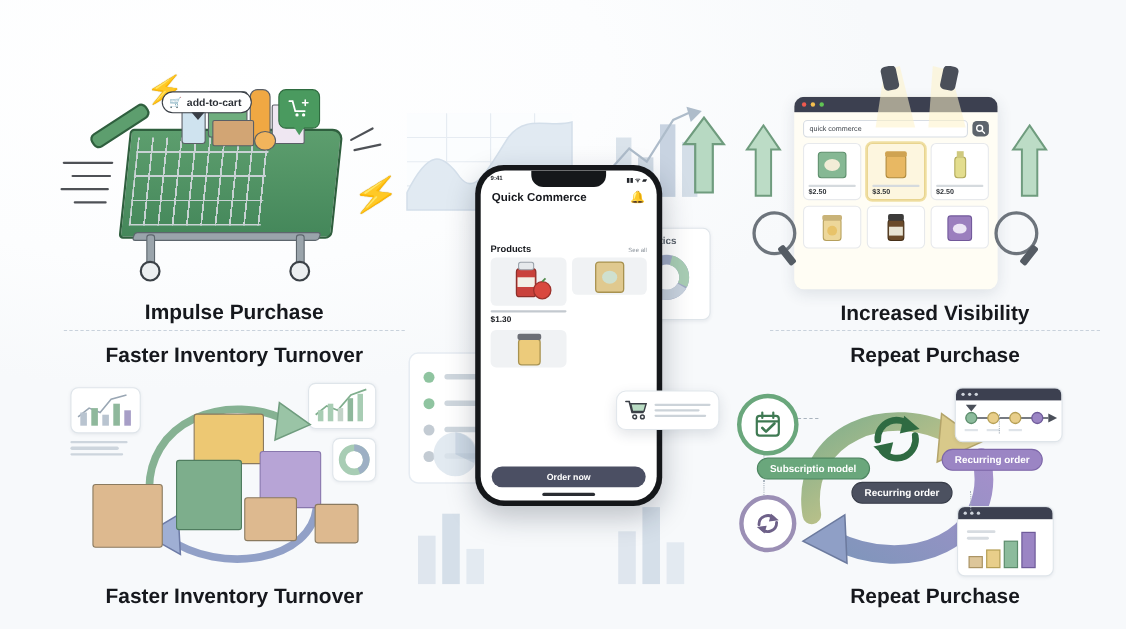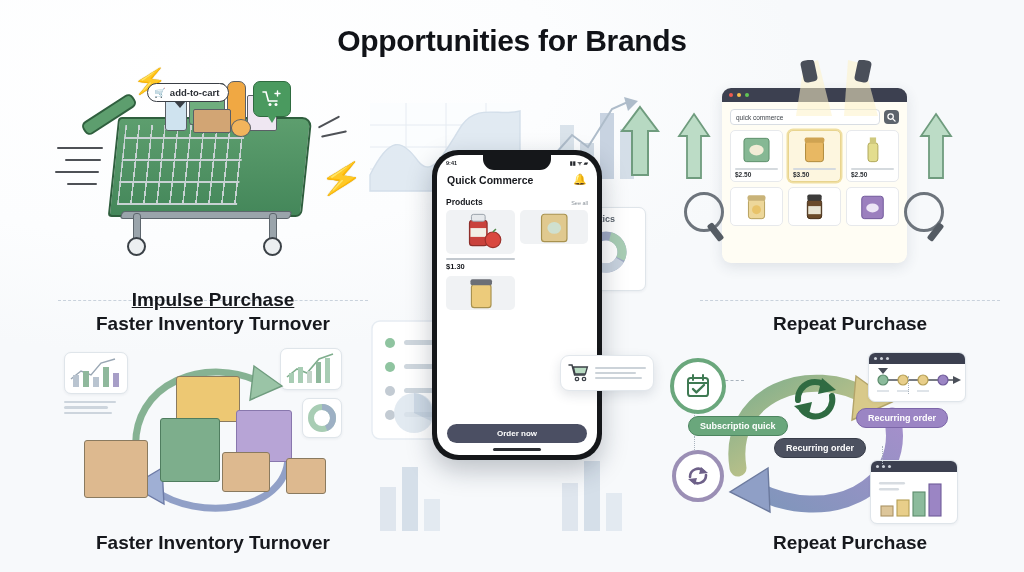--- a/index.html
+++ b/index.html
@@ -95,21 +95,21 @@
   .dash-card{
     margin:2px 8px 0;height:78px;border-radius:9px;position:relative;overflow:hidden;
     background:linear-gradient(135deg,#dff0e2 0%,#cfe7d6 100%);
     border:1px solid #bcd9c4;
   }
   .dash-title{position:absolute;left:9px;top:9px;font-size:11px;font-weight:bold;color:#1b2a20;}
   .dash-line{position:absolute;left:9px;height:2.2px;border-radius:2px;background:#7fae8d;}
   .order-pill{position:absolute;left:9px;bottom:8px;background:#fff;border:1px solid #86ae92;
      border-radius:9px;padding:2px 8px;font-size:6px;font-weight:bold;color:#2c4433;}
   .sec-head{display:flex;justify-content:space-between;align-items:baseline;padding:7px 9px 3px;}
-  .sec-title{font-size:8.5px;font-weight:bold;color:#16181d;}
+  .sec-title{font-size:8.5px;font-weight:bold;color:#16181d;margin-top:24px;}
   .see-all{font-size:5.5px;color:#8b939b;}
   .prod-grid{display:grid;grid-template-columns:1fr 1fr;gap:5px;padding:0 9px;}
   .prod-thumb{height:44px;background:#f0f2f4;border-radius:5px;position:relative;overflow:hidden;}
   .prod-name{height:2.4px;background:#c3c9cf;border-radius:2px;margin:4px 0 2px;}
   .prod-price{font-size:7.5px;font-weight:bold;color:#16181d;}
   .order-btn{
     position:absolute;left:10px;right:10px;bottom:12px;height:19px;background:#4b4f63;
     border-radius:10px;color:#fff;font-size:8px;font-weight:bold;
     display:flex;align-items:center;justify-content:center;
   }
@@ -158,21 +158,20 @@
      display:flex;align-items:center;justify-content:center;}
   .vdots{position:absolute;border-left:1.6px dotted #a9b3bd;z-index:4;}
   .hdots{position:absolute;border-top:1.6px dashed #a9b3bd;z-index:4;}
 </style>
 </head>
 <body>
 
 <div class="canvas">
 
   <div class="title">
-    <span>Opportunities for Brands</span>
   </div>
 
   <div class="divider" style="left:58px;top:300px;width:310px;"></div>
   <div class="divider" style="left:700px;top:300px;width:300px;"></div>
 
   <div class="cart-wrap">
 
     <div class="speedline" style="left:2px;top:72px;width:46px;"></div>
     <div class="speedline" style="left:10px;top:84px;width:36px;"></div>
     <div class="speedline" style="left:0px;top:96px;width:44px;"></div>
@@ -209,21 +208,21 @@
     <div class="goods" style="left:138px;top:34px;width:36px;height:22px;background:#d2a574;border-radius:2px;"></div>
     <div class="goods" style="left:176px;top:44px;width:18px;height:16px;background:#f2b45c;border-radius:50%;"></div>
 
     <div class="cart-leg" style="left:66px;top:136px;width:168px;height:6px;transform:skewX(-18deg);"></div>
     <div class="cart-leg" style="left:78px;top:138px;width:6px;height:28px;"></div>
     <div class="cart-leg" style="left:214px;top:138px;width:6px;height:28px;"></div>
     <div class="wheel" style="left:72px;top:162px;"></div>
     <div class="wheel" style="left:208px;top:162px;"></div>
   </div>
 
-  <div class="caption" style="left:58px;top:289px;width:310px;text-decoration:underline;">Impulse Purchase</div>
+  <div class="caption" style="left:58px;top:274px;width:310px;">Impulse Purchase</div>
   <div class="caption" style="left:58px;top:313px;width:310px;">Faster Inventory Turnover</div>
 
   <div class="boxes-wrap">
 
     <div class="minicard" style="left:6px;top:12px;width:62px;height:40px;">
       <svg width="62" height="40" viewBox="0 0 62 40">
         <polyline points="6,26 16,18 26,22 36,10 50,6" stroke="#9aa7b4" stroke-width="1.4" fill="none"></polyline>
         <rect x="8" y="22" width="6" height="12" fill="#b9c4d0"></rect>
         <rect x="18" y="18" width="6" height="16" fill="#8fb89c"></rect>
         <rect x="28" y="24" width="6" height="10" fill="#b9c4d0"></rect>
@@ -496,20 +495,21 @@
   <div class="magnifier" style="left:904px;top:192px;width:34px;height:34px;"></div>
   <div class="mag-handle" style="left:932px;top:222px;width:7px;height:20px;transform:rotate(38deg);"></div>
 
   <svg width="36" height="70" viewBox="0 0 36 70" style="position:absolute;left:676px;top:112px;z-index:21;">
     <polygon points="18,2 33,24 25,24 25,66 11,66 11,24 3,24" fill="#bcdcc6" stroke="#6f9c7e" stroke-width="1.8"></polygon>
   </svg>
   <svg width="36" height="70" viewBox="0 0 36 70" style="position:absolute;left:918px;top:112px;z-index:21;">
     <polygon points="18,2 33,24 25,24 25,66 11,66 11,24 3,24" fill="#bcdcc6" stroke="#6f9c7e" stroke-width="1.8"></polygon>
   </svg>
 
+  <div class="caption" style="left:700px;top:275px;width:300px;">Increased Visibility</div>
   <div class="caption" style="left:700px;top:313px;width:300px;">Repeat Purchase</div>
 
   <div class="cycle-wrap">
     <svg width="310" height="180" viewBox="0 0 310 180" style="position:absolute;left:0;top:0;">
       <defs>
         <linearGradient id="gGreen" x1="0" y1="0" x2="1" y2="1">
           <stop offset="0%" stop-color="#7fae8d"></stop>
             <stop offset="100%" stop-color="#e2cd86"></stop>
         </linearGradient>
         <linearGradient id="gPurple" x1="1" y1="0" x2="0" y2="1">
@@ -541,21 +541,21 @@
 
     <div class="ring-icon" style="left:12px;top:100px;width:44px;height:44px;border:4px solid #9b8fb5;">
       <svg width="24" height="24" viewBox="0 0 24 24">
         <path d="M4,13 A8,8 0 0 1 18,7.5" stroke="#6e6189" stroke-width="2.6" fill="none" stroke-linecap="round"></path>
         <polygon points="15,3 22,9 13,10" fill="#6e6189"></polygon>
         <path d="M20,11 A8,8 0 0 1 6,16.5" stroke="#6e6189" stroke-width="2.6" fill="none" stroke-linecap="round"></path>
         <polygon points="9,21 2,15 11,14" fill="#6e6189"></polygon>
       </svg>
     </div>
 
-    <div class="pill green" style="left:28px;top:66px;">Subscriptio quick</div>
+    <div class="pill green" style="left:28px;top:66px;">Subscriptio model</div>
     <div class="pill dark" style="left:114px;top:88px;">Recurring order</div>
     <div class="pill purple" style="left:196px;top:58px;">Recurring order</div>
 
     <div class="vdots" style="left:34px;top:56px;height:12px;"></div>
     <div class="vdots" style="left:34px;top:86px;height:14px;"></div>
     <div class="hdots" style="left:60px;top:30px;width:24px;"></div>
     <div class="vdots" style="left:248px;top:26px;height:18px;"></div>
     <div class="vdots" style="left:222px;top:96px;height:18px;"></div>
 
     <div class="minicard" style="left:208px;top:2px;width:96px;height:48px;padding:0;overflow:hidden;">

